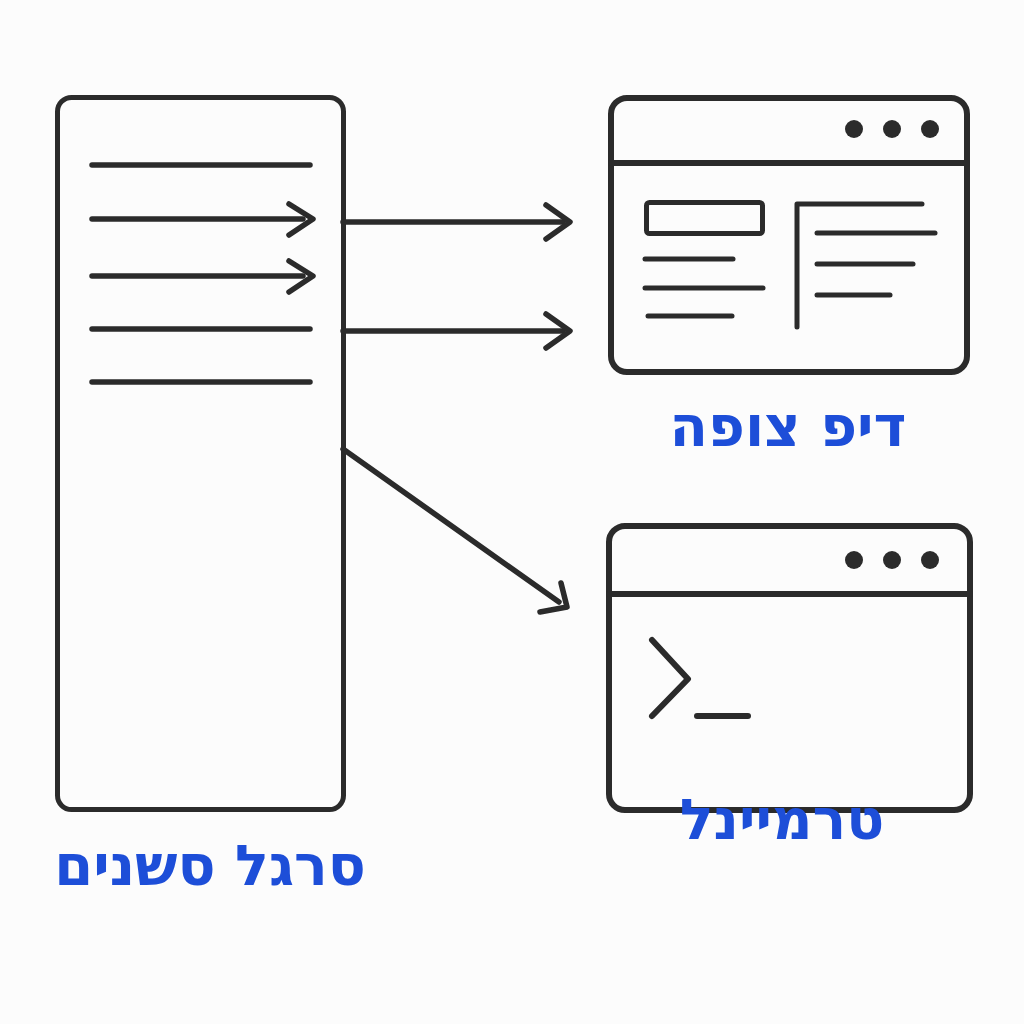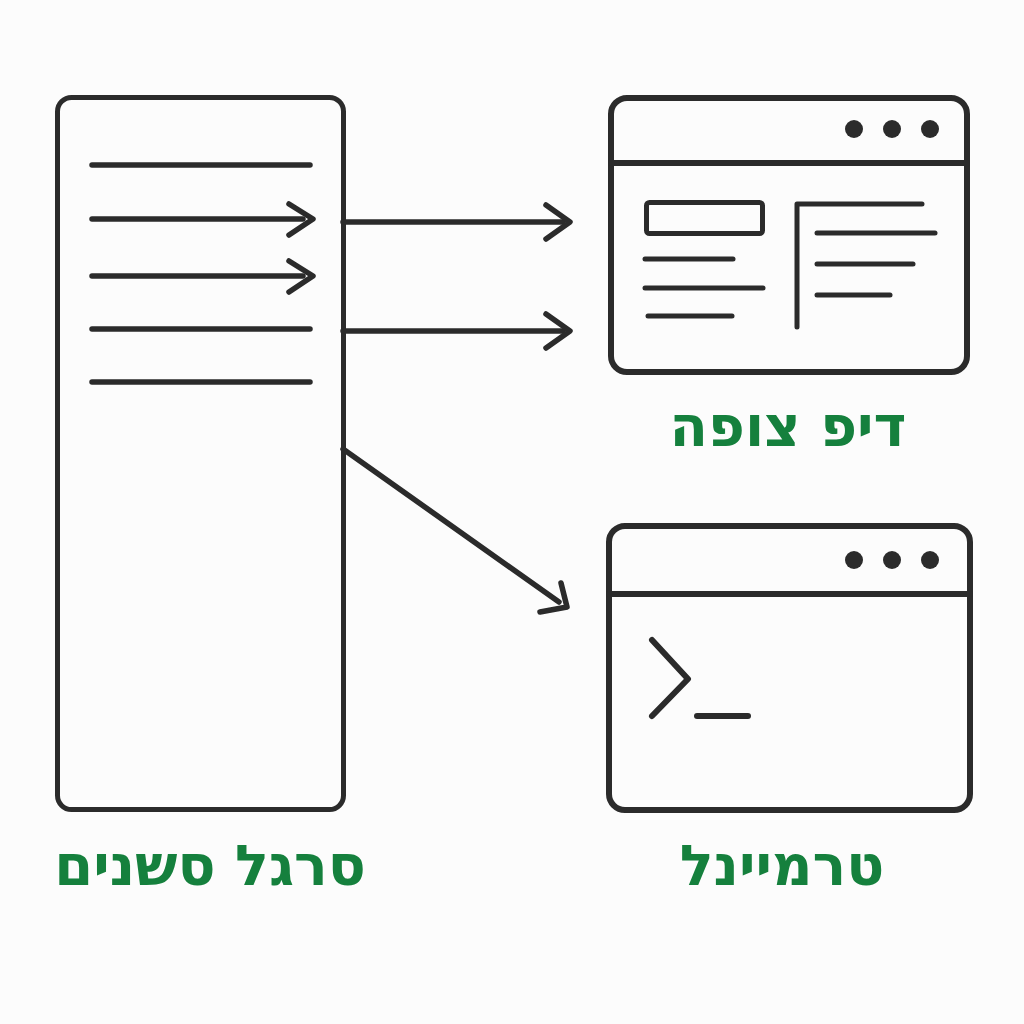--- a/index.html
+++ b/index.html
@@ -22,30 +22,30 @@
     stroke-linejoin: round;
   }
   .dot { fill: #2b2b2b; stroke: none; }
   .w5  { stroke-width: 5; }
   .w55 { stroke-width: 5.5; }
   .w6  { stroke-width: 6; }
   .diagram-label {
     position: absolute;
     direction: rtl;
     text-align: center;
-    color: #15803d;
+    color: #1d4ed8;
     font-size: 56px;
     font-weight: bold;
     line-height: 1;
     white-space: nowrap;
     user-select: none;
   }
   .label-sessions { left: -40px; top: 838px; width: 500px; }
   .label-browser  { left: 588px; top: 399px; width: 400px; }
-  .label-terminal { left: 582px; top: 838px; width: 400px; }
+  .label-terminal { left: 582px; top: 792px; width: 400px; }
 </style>
 </head>
 <body>
 
 <div class="stage">
 
   <svg width="1024" height="1024" viewBox="0 0 1024 1024">
 
     <g>
       <rect class="ln w5" x="57.5" y="97.5" width="286" height="712" rx="14"></rect>

